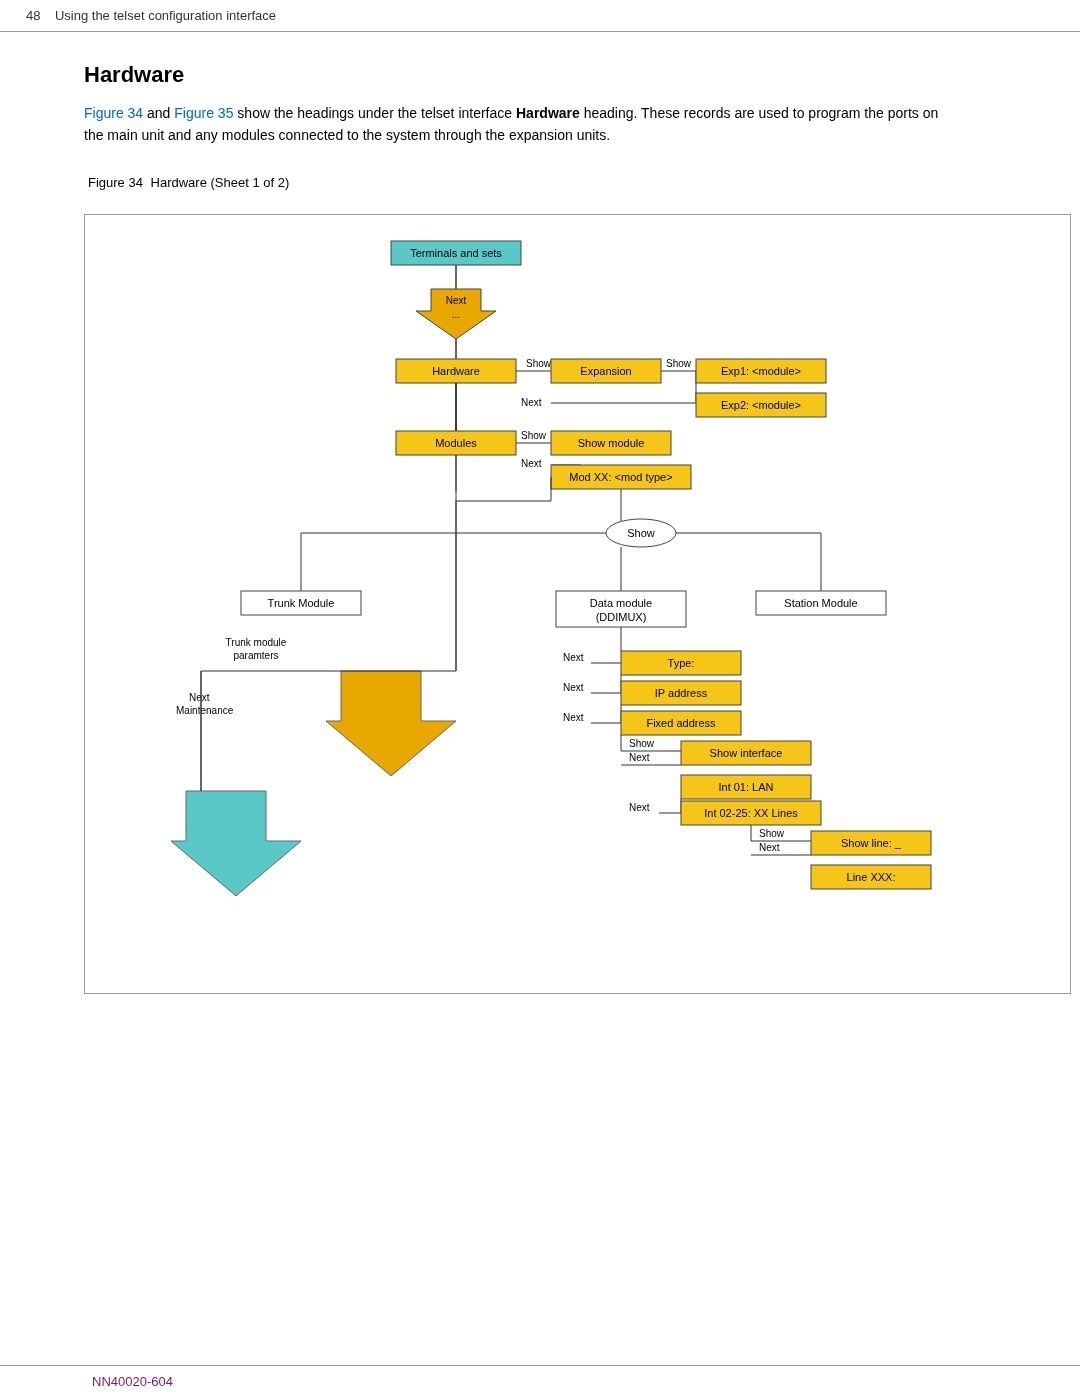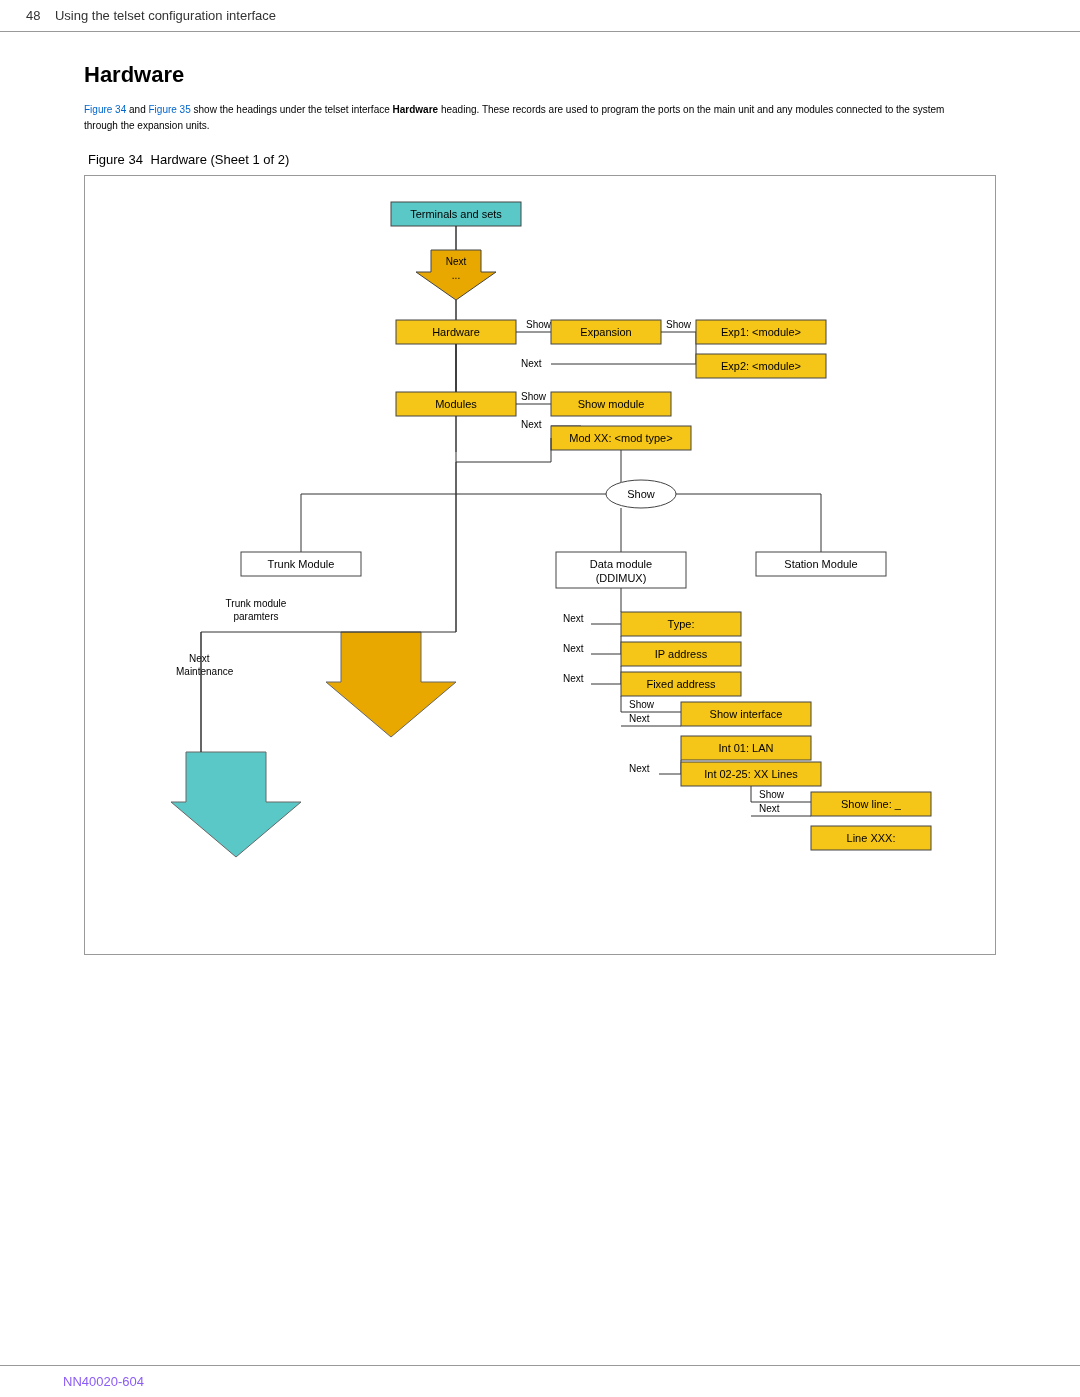--- a/index.html
+++ b/index.html
@@ -31,57 +31,57 @@
     }
 
     .section-title {
       font-size: 22px;
       font-weight: bold;
       margin-bottom: 14px;
       margin-top: 10px;
     }
 
     .intro-text {
-      font-size: 10px;
+      font-size: 14px;
       line-height: 1.6;
-      margin-bottom: 18px;
+      margin-bottom: 28px;
       max-width: 870px;
     }
 
     .intro-text a {
       color: #0066cc;
       text-decoration: none;
     }
 
     .figure-caption {
       font-size: 13px;
       font-weight: bold;
-      margin-bottom: 8px;
+      margin-bottom: 24px;
     }
 
     .figure-caption span {
       font-weight: normal;
       margin-left: 4px;
     }
 
     .diagram-box {
       border: 1px solid #999;
       padding: 16px;
       background: #fff;
       position: relative;
-      width: 912px;
+      width: 987px;
       height: 780px;
       overflow: hidden;
     }
 
     .footer {
       border-top: 1px solid #999;
-      padding: 8px 63px;
-      font-size: 13px;
-      color: #8b5cf6;
+      padding: 8px 92px;
+      font-size: 13px;
+      color: #701a75;
       position: absolute;
       bottom: 0;
       width: 100%;
     }
 
     svg.diagram {
       width: 940px;
       height: 760px;
     }
   </style>

